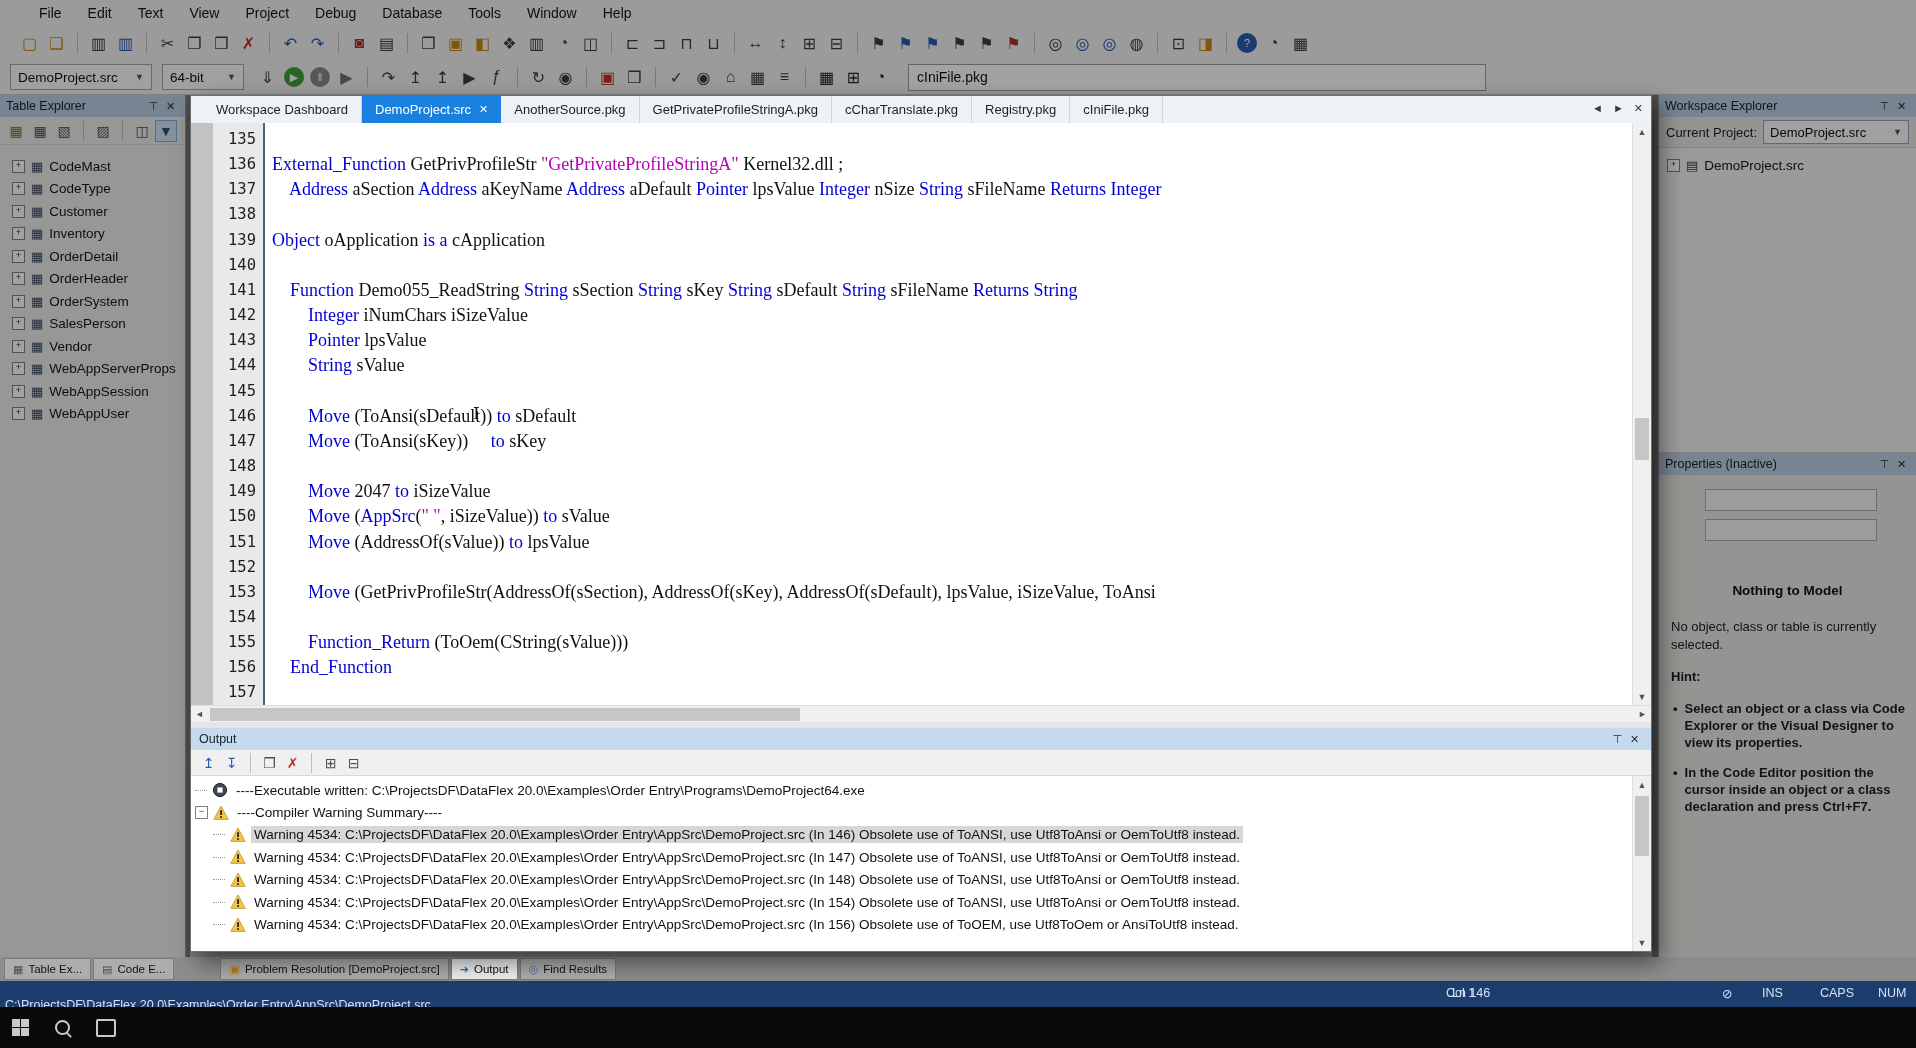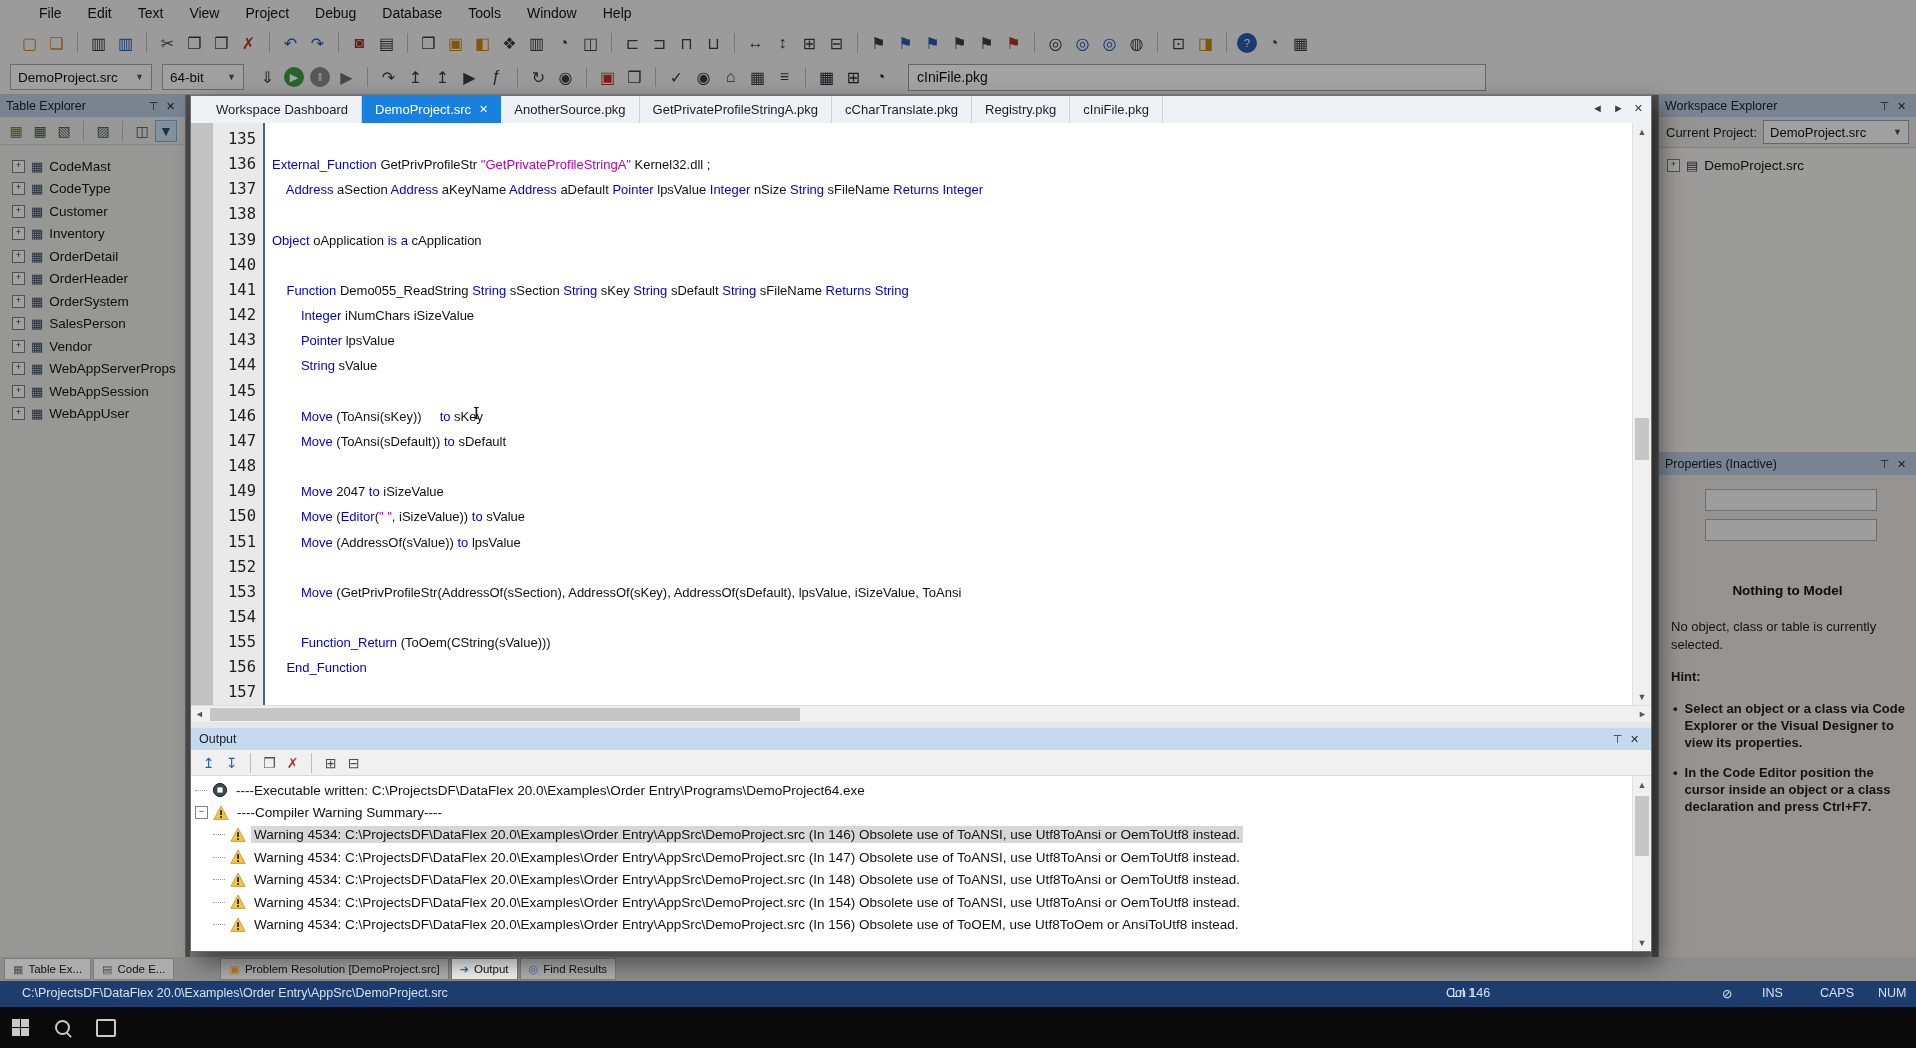--- a/index.html
+++ b/index.html
@@ -49,21 +49,21 @@
           border-right:1px solid #d2d2d2;}
   .ed-tab.active{color:#fff;border-right:none;}
   .tab-close{font-size:11px;}
   #tab-ctrls{position:absolute;right:8px;top:6px;display:flex;gap:10px;color:#3c3c3c;font-size:11px;}
   #editor-region{position:absolute;top:27px;left:0;width:1460px;height:582px;display:flex;background:#fff;}
   #ind-margin{width:22px;background:#c2c2c2;flex:none;}
   #gutter{width:50px;background:#e9e9e9;border-right:2px solid #44618f;padding-top:4px;box-sizing:content-box;flex:none;}
   .gut-line{height:25.17px;line-height:25.17px;font-family:"DejaVu Sans Mono",monospace;font-size:15.5px;
             color:#1d1d1d;text-align:right;padding-right:7px;}
   #code-area{flex:1;padding:4px 0 0 7px;overflow:hidden;}
-  .code-line{height:25.17px;line-height:25.17px;font-family:Liberation Sans, sans-serif;font-size:13px;
+  .code-line{height:25.17px;line-height:25.17px;font-family:Liberation Serif, serif;font-size:18px;
              white-space:pre;color:#101010;}
   .tok-k{color:#0000d4;} .tok-s{color:#b800b8;} .tok-n{color:#101010;}
   #ed-vscroll{width:18px;background:#f0f0f0;border-left:1px solid #dedede;position:relative;flex:none;}
   .sb-arrow{height:17px;display:flex;align-items:center;justify-content:center;font-size:9px;color:#555;}
   .sb-arrow.bottom{position:absolute;bottom:0;left:0;right:0;}
   #ed-vthumb{position:absolute;left:2px;right:2px;top:295px;height:42px;background:#c6c6c6;}
   #ed-hscroll{position:absolute;top:609px;left:0;width:1460px;height:17px;background:#f0f0f0;
               border-top:1px solid #dedede;display:flex;align-items:center;box-sizing:border-box;}
   #ed-hscroll .sb-arrow{width:17px;height:16px;}
   #ed-hthumb{width:590px;height:13px;background:#c6c6c6;margin-left:2px;}
@@ -107,21 +107,21 @@
   
   #dock-row{position:absolute;top:957px;left:0;width:1916px;height:24px;background:#8d8d8d;
             display:flex;align-items:center;padding-left:4px;box-sizing:border-box;}
   .dock-tab{height:20px;display:flex;align-items:center;gap:5px;font-size:11.5px;color:#111;
             padding:0 8px;background:#adadad;border:1px solid #7c7c7c;margin-right:2px;}
   .dock-tab.active{background:#efefef;}
   .dock-gap{width:44px;}
   .dock-ico{font-size:11px;}
   #statusbar{position:absolute;top:981px;left:0;width:1916px;height:26px;background:#1d3d6e;}
   #statusbar span{position:absolute;top:5px;font-size:12.5px;color:#d5e1f2;}
-  #sb-path{left:22px;}
+  #sb-path{left:5px;margin-top:12px;}
   #sb-ln{left:1452px;} #sb-col{left:1446px;}
   #sb-circ{left:1722px;color:#8fa7c8;font-size:13px;top:4px;}
   #sb-ins{left:1762px;} #sb-caps{left:1820px;color:#4c6793;} #sb-num{left:1878px;}
   #taskbar{position:absolute;top:1007px;left:0;width:1916px;height:41px;background:#0a0a0a;
            display:flex;align-items:center;padding-left:12px;gap:26px;box-sizing:border-box;}
   #win-logo{width:17px;height:17px;display:grid;grid-template-columns:8px 8px;grid-gap:1px;}
   #win-logo div{background:#c9c9c9;width:8px;height:8px;}
   #tb-search{width:11px;height:11px;border:2px solid #c9c9c9;border-radius:50%;position:relative;}
   #tb-search:after{content:"";position:absolute;width:2px;height:6px;background:#c9c9c9;
                    left:11px;top:10px;transform:rotate(-45deg);}
@@ -388,25 +388,25 @@
           <div class="code-line"><span class="tok-k">External_Function</span><span class="tok-n"> GetPrivProfileStr </span><span class="tok-s">"GetPrivateProfileStringA"</span><span class="tok-n"> Kernel32.dll ;</span></div>
           <div class="code-line"><span class="tok-n">    </span><span class="tok-k">Address</span><span class="tok-n"> aSection </span><span class="tok-k">Address</span><span class="tok-n"> aKeyName </span><span class="tok-k">Address</span><span class="tok-n"> aDefault </span><span class="tok-k">Pointer</span><span class="tok-n"> lpsValue </span><span class="tok-k">Integer</span><span class="tok-n"> nSize </span><span class="tok-k">String</span><span class="tok-n"> sFileName </span><span class="tok-k">Returns</span><span class="tok-n"> </span><span class="tok-k">Integer</span></div>
           <div class="code-line"></div>
           <div class="code-line"><span class="tok-k">Object</span><span class="tok-n"> oApplication </span><span class="tok-k">is</span><span class="tok-n"> </span><span class="tok-k">a</span><span class="tok-n"> cApplication</span></div>
           <div class="code-line"></div>
           <div class="code-line"><span class="tok-n">    </span><span class="tok-k">Function</span><span class="tok-n"> Demo055_ReadString </span><span class="tok-k">String</span><span class="tok-n"> sSection </span><span class="tok-k">String</span><span class="tok-n"> sKey </span><span class="tok-k">String</span><span class="tok-n"> sDefault </span><span class="tok-k">String</span><span class="tok-n"> sFileName </span><span class="tok-k">Returns</span><span class="tok-n"> </span><span class="tok-k">String</span></div>
           <div class="code-line"><span class="tok-n">        </span><span class="tok-k">Integer</span><span class="tok-n"> iNumChars iSizeValue</span></div>
           <div class="code-line"><span class="tok-n">        </span><span class="tok-k">Pointer</span><span class="tok-n"> lpsValue</span></div>
           <div class="code-line"><span class="tok-n">        </span><span class="tok-k">String</span><span class="tok-n"> sValue</span></div>
           <div class="code-line"></div>
+          <div class="code-line"><span class="tok-n">        </span><span class="tok-k">Move</span><span class="tok-n"> (ToAnsi(sDefault)) </span><span class="tok-k">to</span><span class="tok-n"> sDefault</span></div>
           <div class="code-line"><span class="tok-n">        </span><span class="tok-k">Move</span><span class="tok-n"> (ToAnsi(sKey))     </span><span class="tok-k">to</span><span class="tok-n"> sKey</span></div>
-          <div class="code-line"><span class="tok-n">        </span><span class="tok-k">Move</span><span class="tok-n"> (ToAnsi(sDefault)) </span><span class="tok-k">to</span><span class="tok-n"> sDefault</span></div>
           <div class="code-line"></div>
           <div class="code-line"><span class="tok-n">        </span><span class="tok-k">Move</span><span class="tok-n"> 2047 </span><span class="tok-k">to</span><span class="tok-n"> iSizeValue</span></div>
-          <div class="code-line"><span class="tok-n">        </span><span class="tok-k">Move</span><span class="tok-n"> (</span><span class="tok-k">Editor</span><span class="tok-n">(</span><span class="tok-s">" "</span><span class="tok-n">, iSizeValue)) </span><span class="tok-k">to</span><span class="tok-n"> sValue</span></div>
+          <div class="code-line"><span class="tok-n">        </span><span class="tok-k">Move</span><span class="tok-n"> (</span><span class="tok-k">AppSrc</span><span class="tok-n">(</span><span class="tok-s">" "</span><span class="tok-n">, iSizeValue)) </span><span class="tok-k">to</span><span class="tok-n"> sValue</span></div>
           <div class="code-line"><span class="tok-n">        </span><span class="tok-k">Move</span><span class="tok-n"> (AddressOf(sValue)) </span><span class="tok-k">to</span><span class="tok-n"> lpsValue</span></div>
           <div class="code-line"></div>
           <div class="code-line"><span class="tok-n">        </span><span class="tok-k">Move</span><span class="tok-n"> (GetPrivProfileStr(AddressOf(sSection), AddressOf(sKey), AddressOf(sDefault), lpsValue, iSizeValue, ToAnsi</span></div>
           <div class="code-line"></div>
           <div class="code-line"><span class="tok-n">        </span><span class="tok-k">Function_Return</span><span class="tok-n"> (ToOem(CString(sValue)))</span></div>
           <div class="code-line"><span class="tok-n">    </span><span class="tok-k">End_Function</span></div>
         </div>
       <div id="ed-vscroll">
         <div class="sb-arrow">▲</div>
         <div id="ed-vthumb"></div>

